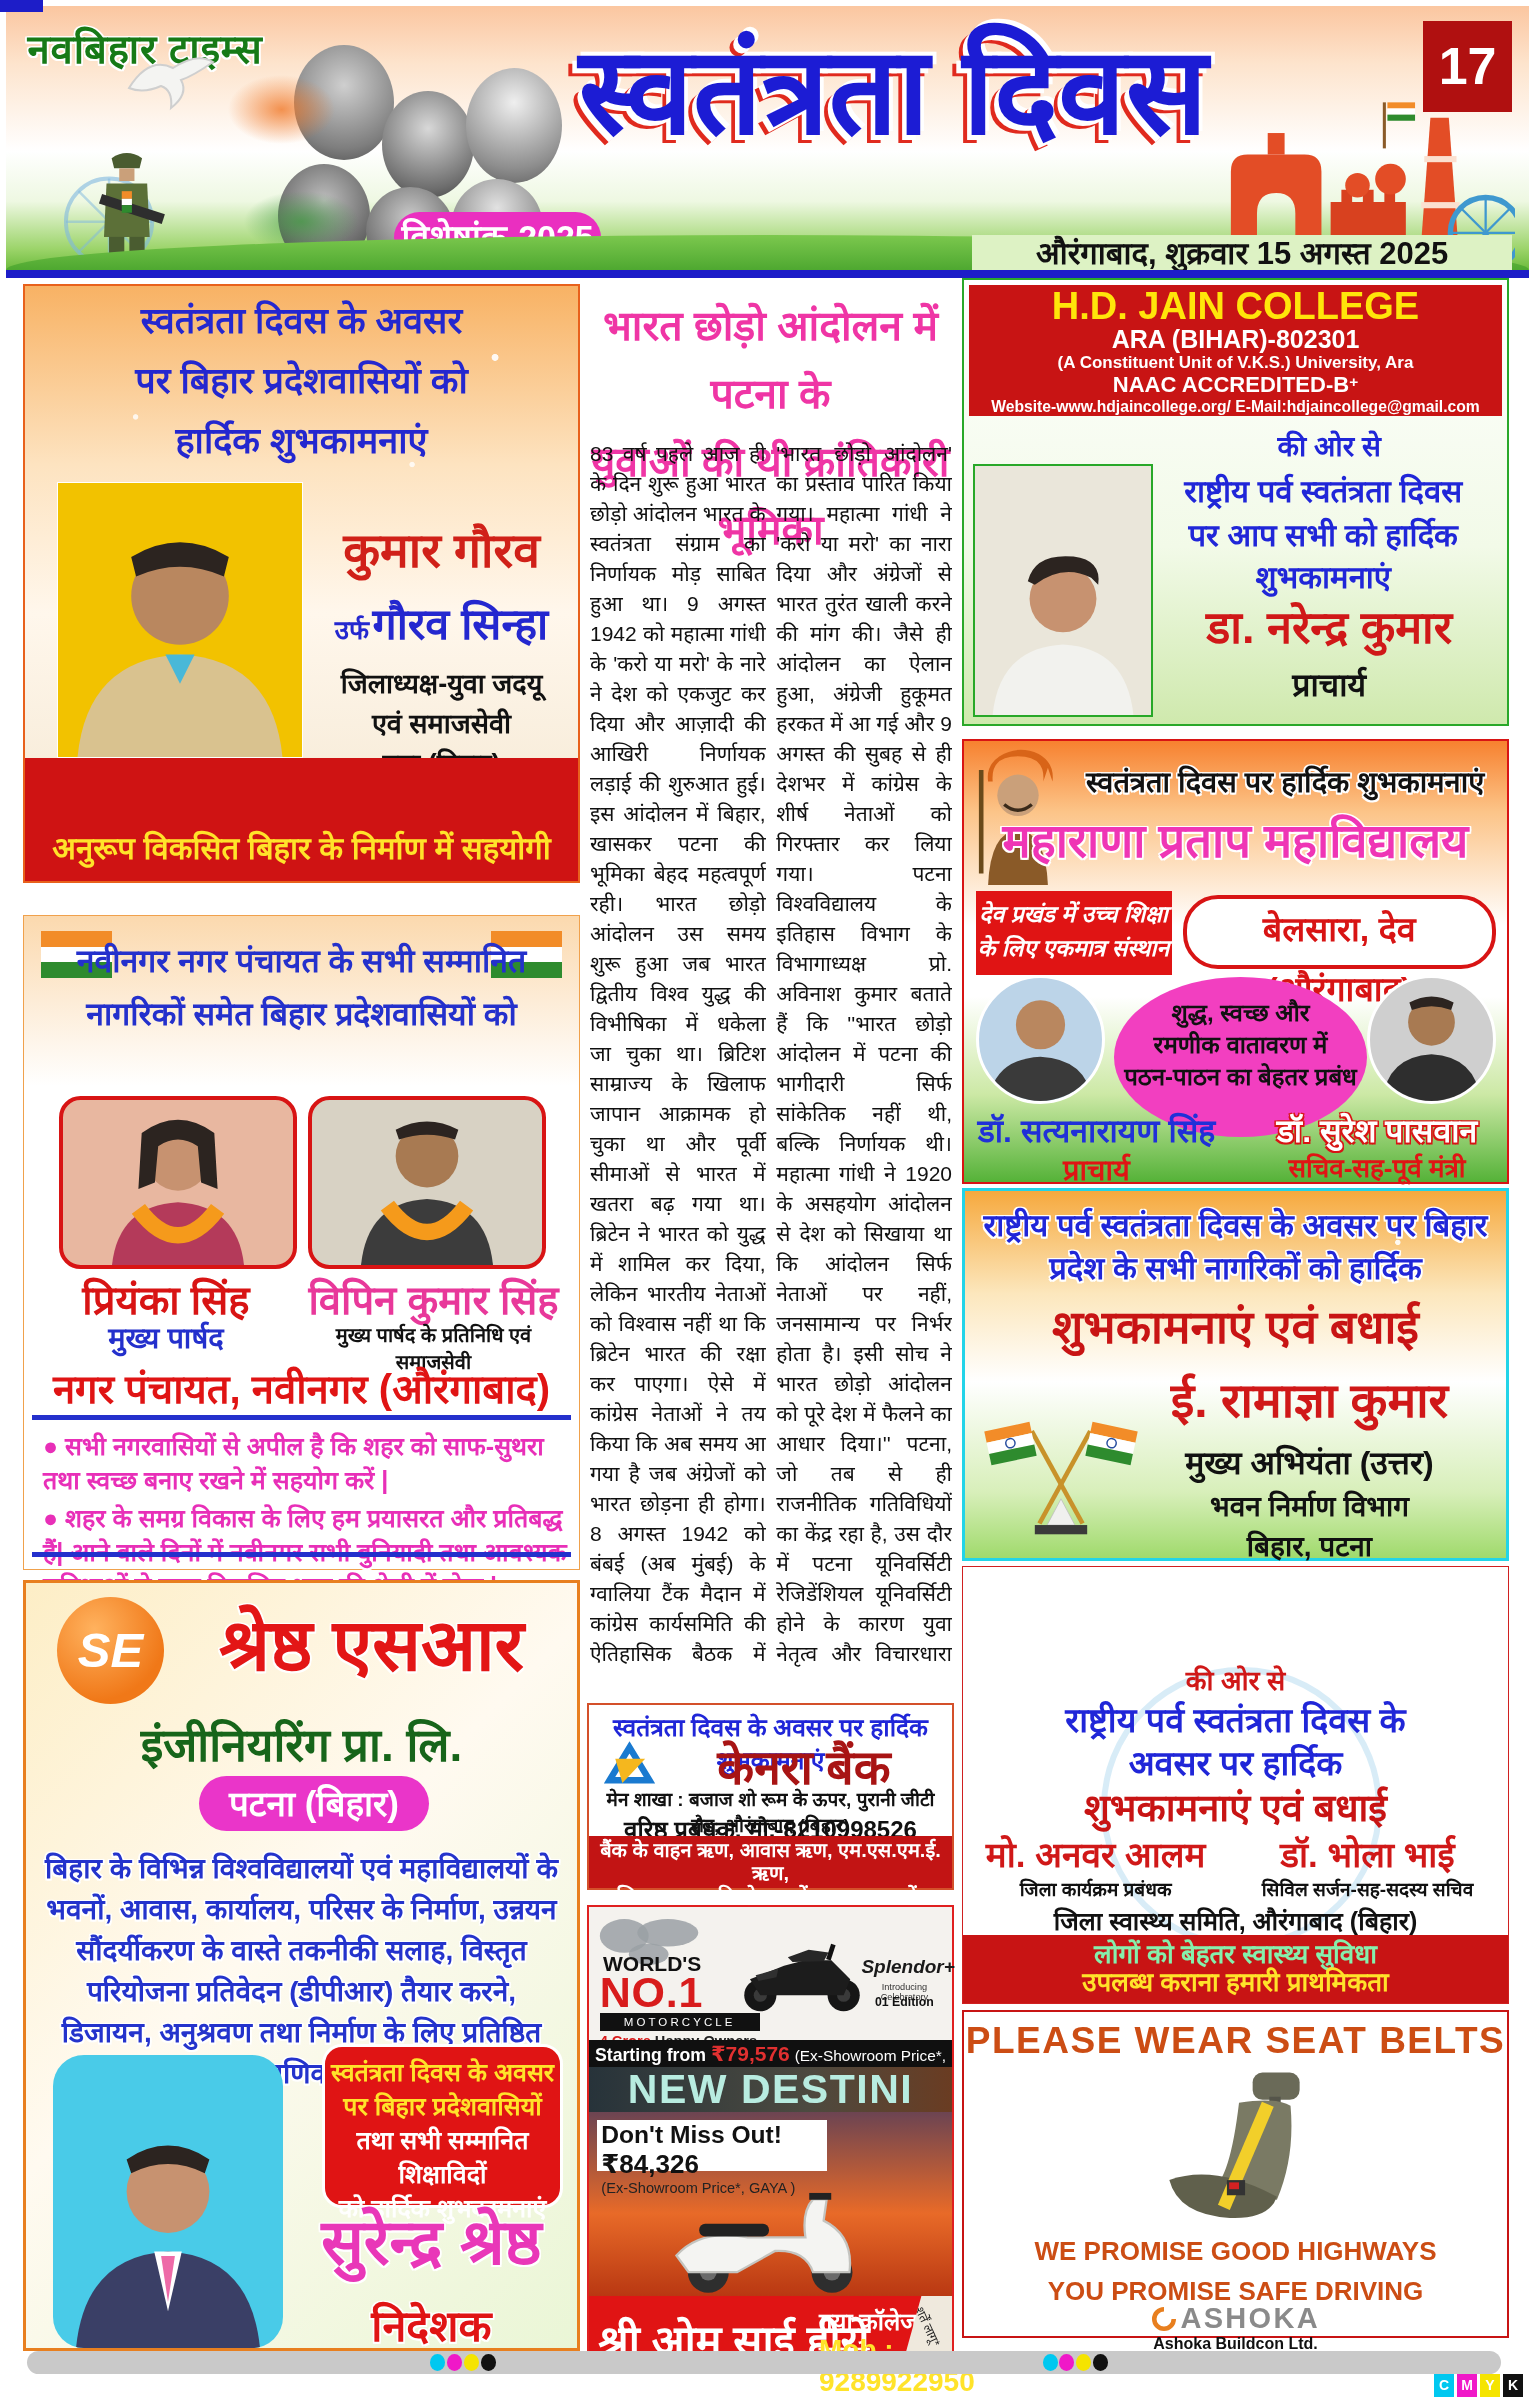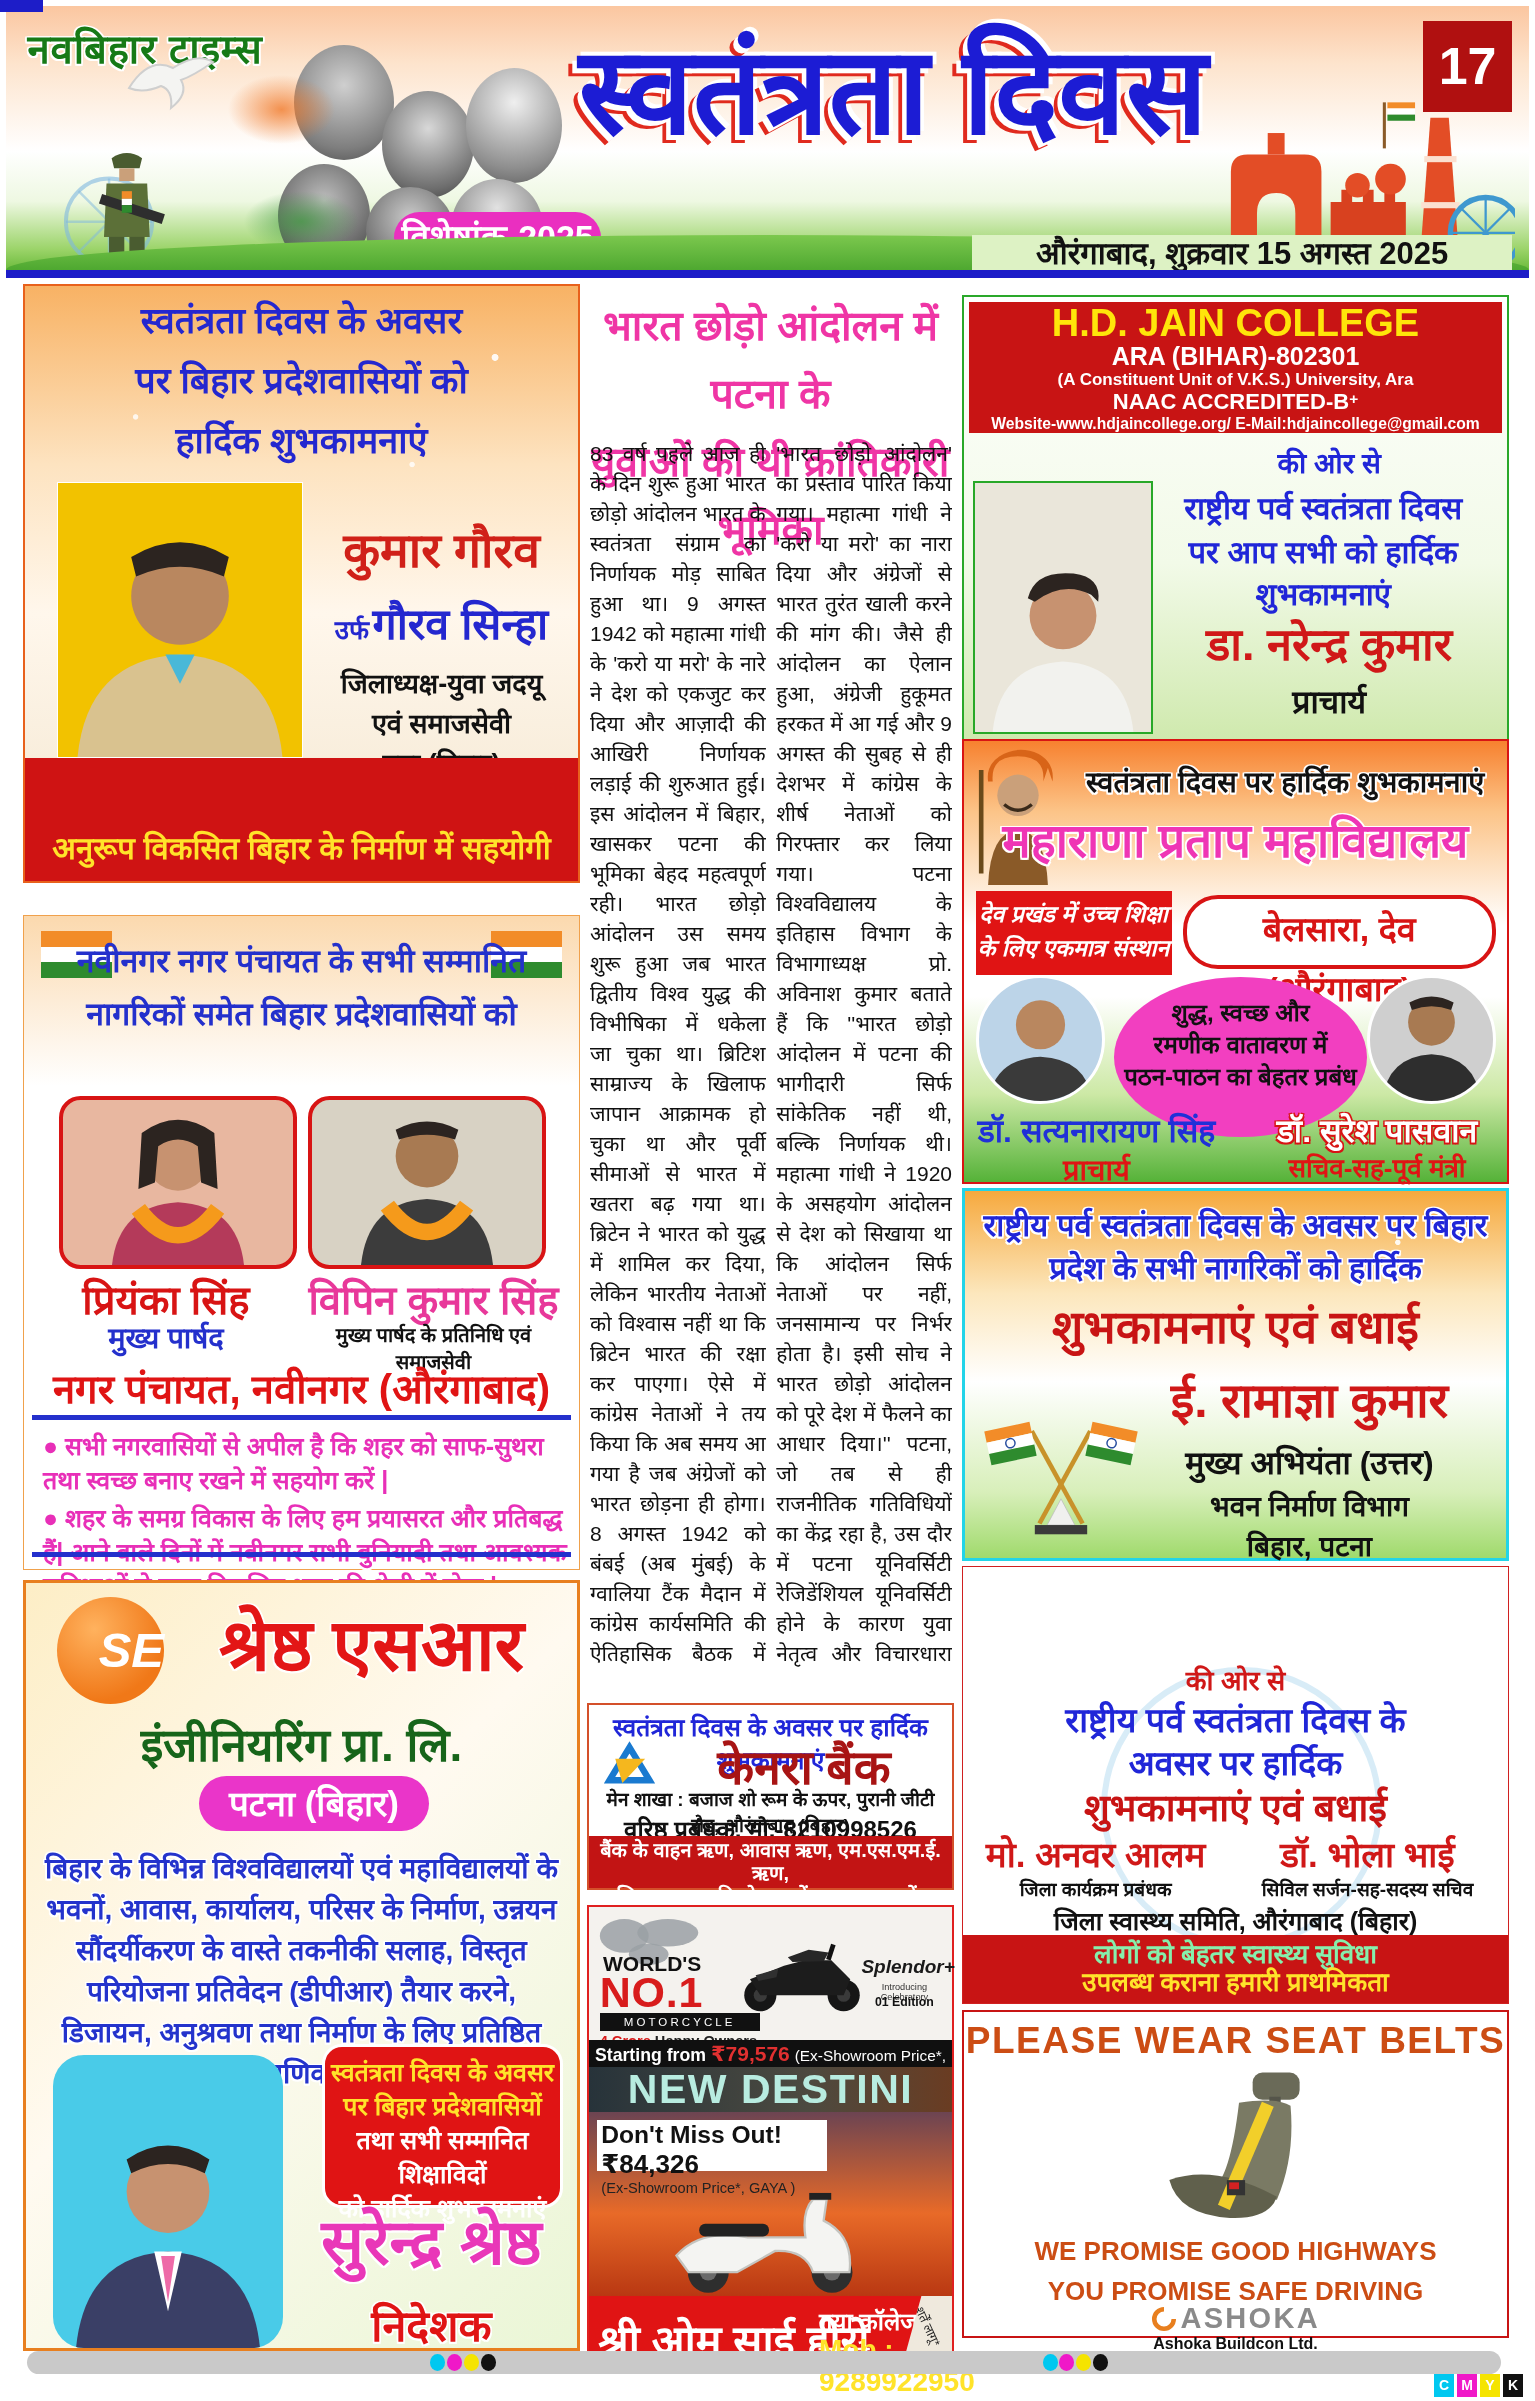--- a/index.html
+++ b/index.html
@@ -38,21 +38,21 @@
   .gaurav-band-line{left:0;right:0;color:#ffe32a;font-size:31px;}
   #ad-navinagar{left:23px;top:915px;width:557px;height:655px;border:1.5px solid #f0a14c;
     background:linear-gradient(180deg,#fbd9ae 0%,#ffffff 26%,#ffffff 100%);}
   .nav-line{left:0;right:0;font-size:32px;color:#2430cc;}
   .flag-mini{width:71px;height:48px;}
   .flag-mini .st{height:15.4px;}
   .nav-name{font-size:40px;}
   #ad-shrestha{left:23px;top:1580px;width:557px;height:771px;border:3.1px solid #e87f1f;
     background:linear-gradient(135deg,#fdeec6 0%,#fffaf0 45%,#eaf6d6 100%);}
   #se-logo{left:31px;top:14px;width:107px;height:107px;border-radius:50%;
-    background:radial-gradient(circle at 35% 30%,#ffb25e,#f07818 70%);color:#fff;font-size:49px;line-height:107px;font-style:italic;text-align:right;}
+    background:radial-gradient(circle at 35% 30%,#ffb25e,#f07818 70%);color:#fff;font-size:49px;line-height:107px;font-style:italic;}
   #shrestha-name{left:142px;top:7.7px;width:407px;font-size:72px;color:#e31616;line-height:1.5;}
   #shrestha-sub{left:0;right:0;top:129px;font-size:46px;color:#17651a;}
   #shrestha-pill{left:173px;top:193px;width:230px;height:55px;background:#ea35c9;border-radius:28px;color:#fff;font-size:35px;line-height:55px;}
   #shrestha-body{left:19px;right:19px;top:265px;font-size:28px;line-height:41px;color:#2433cc;}
   #shrestha-redbox{left:296px;right:14px;top:461px;height:150px;background:#e01414;border:3.1px solid #fff;border-radius:20px;padding-top:7.7px;}
   .shrestha-greet{font-size:25px;line-height:34px;}
   #shrestha-person{left:269px;right:9.2px;top:614px;font-size:63px;color:#e937b8;}
   #shrestha-title{left:269px;right:9.2px;top:712px;font-size:43px;color:#e01414;}
   
   #article-headline{left:587px;top:292px;width:367px;font-size:41px;line-height:68px;color:#ef35a5;}
@@ -60,21 +60,21 @@
     font-size:21px;line-height:30px;text-align:justify;color:#101010;font-weight:500;overflow:hidden;}
   #ad-canara{left:587px;top:1703px;width:367px;height:187px;border:2.3px solid #d4502a;background:#fff;}
   #canara-band{left:0;right:0;bottom:0;height:49px;background:#c21414;padding-top:3.1px;}
   #ad-hero{left:587px;top:1905px;width:367px;height:467px;border:2.3px solid #e02020;background:#f4f2ee;}
   #hero-price-strip{left:0;right:0;top:133px;height:28px;background:#101010;color:#fff;font-size:17.7px;line-height:28px;}
   #hero-destini{left:0;right:0;top:160px;height:45px;background:linear-gradient(90deg,#27333a,#4c4a40 60%,#6a3c22);
     color:#b8ece0;font-size:41px;line-height:45px;letter-spacing:1.5px;}
   #hero-sunset{left:0;right:0;top:205px;height:184px;background:linear-gradient(180deg,#6c4452 0%,#e86a28 55%,#b93812 100%);}
   #hero-dealer{left:0;right:0;top:389px;bottom:0;background:#e01414;}
   
-  #ad-hdjain{left:962px;top:295px;width:547px;height:448px;border:2.3px solid #2aa82a;
+  #ad-hdjain{left:962px;top:278px;width:547px;height:448px;border:2.3px solid #2aa82a;
     background:linear-gradient(180deg,#ffffff 0%,#f2fae8 60%,#cfe9ad 100%);}
   #hdjain-header{left:4.6px;right:4.6px;top:4.6px;height:131px;background:#c81414;}
   #ad-maharana{left:962px;top:739px;width:547px;height:445px;border:2.3px solid #d81414;
     background:linear-gradient(180deg,#f7812f 0%,#fcc488 16%,#ffffff 42%,#ffffff 58%,#cde9a6 80%,#55b238 100%);}
   #mah-redbox{left:11.5px;top:150px;width:196px;height:78px;background:#e01414;padding-top:6.1px;font-style:italic;}
   #mah-pill{left:219px;top:154px;right:11.5px;height:66px;background:#fff;border:4.6px solid #d81414;border-radius:35px;
     color:#d81414;font-size:34px;line-height:60px;}
   #mah-ellipse{left:150px;top:236px;width:253px;height:140px;background:#f23fc0;border-radius:50%;padding-top:20px;}
   .mah-circle{width:129px;height:129px;border-radius:50%;border:3.1px solid #fff;}
   #ad-ramagya{left:962px;top:1188px;width:547px;height:373px;border:3.8px solid #22d4e8;

